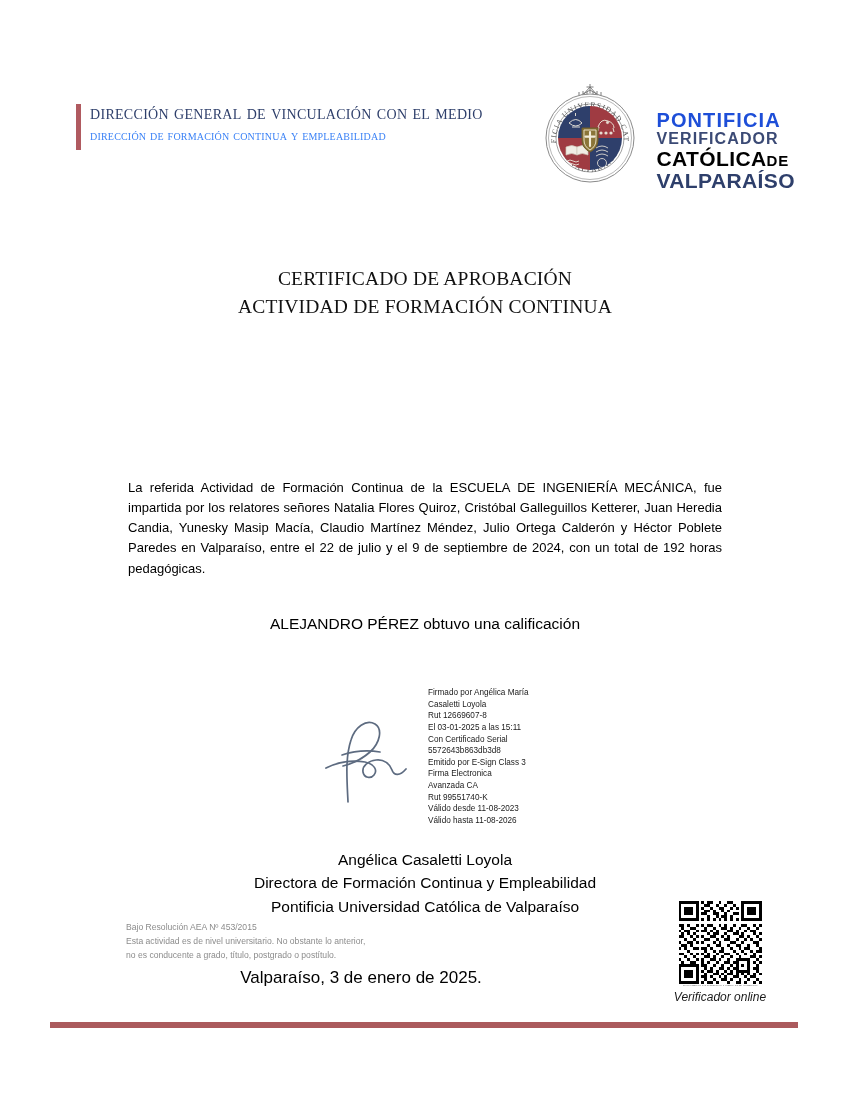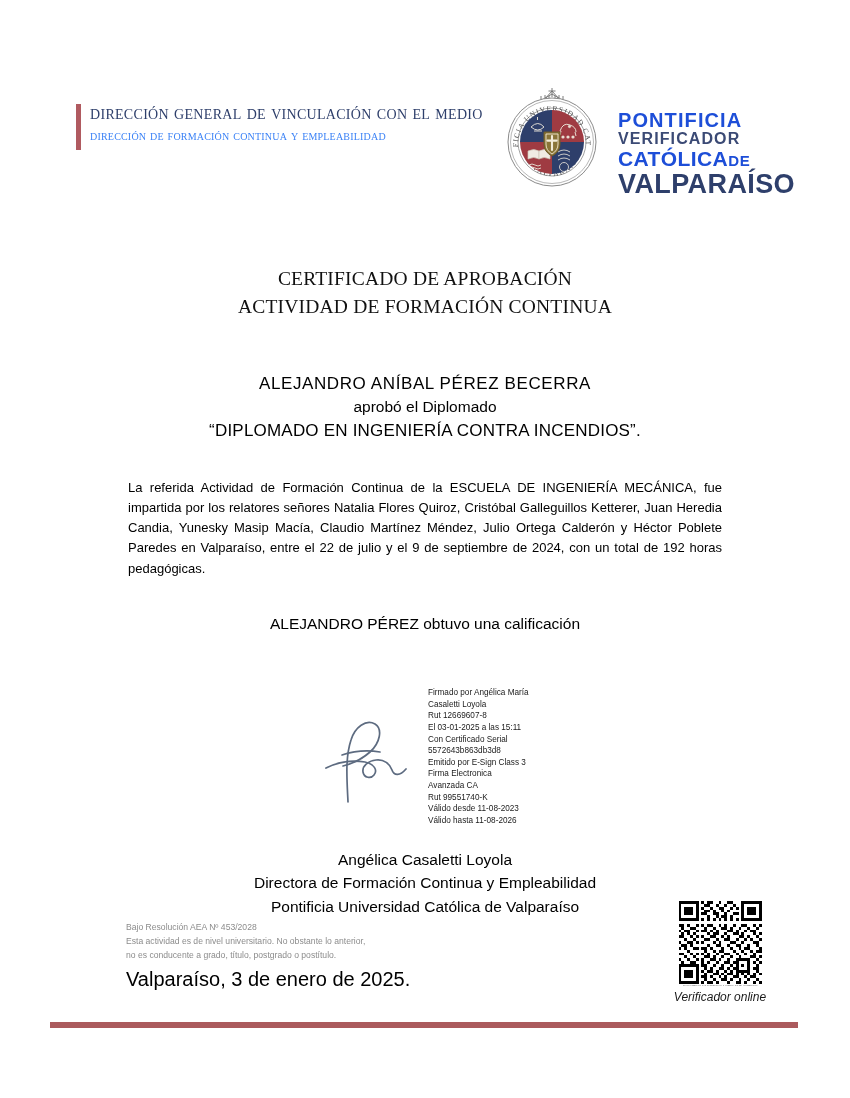--- a/index.html
+++ b/index.html
@@ -95,28 +95,28 @@
   .logo-text .l2 {
     font-size: 16px;
     letter-spacing: 1.1px;
     font-weight: bold;
     color: #3b4a75;
   }
   .logo-text .l3 {
     font-size: 21px;
     letter-spacing: 0.4px;
     font-weight: bold;
-    color: #1d4ed8;
+    color: #000000;
   }
   .logo-text .l3 .small {
     font-size: 15px;
     letter-spacing: 0.8px;
   }
   .logo-text .l4 {
-    font-size: 27px;
+    font-size: 21px;
     letter-spacing: 0.4px;
     font-weight: bold;
     color: #2e3f6b;
   }
 
   
   .cert-title {
     position: absolute;
     left: 0; right: 0;
     top: 265px;
@@ -209,21 +209,22 @@
     line-height: 1.62;
     color: #8c8c8c;
   }
 
   
   .place-date {
     position: absolute;
     left: 126px;
     width: 470px;
     top: 968px;
-    font-size: 20px;
+    text-align: center;
+    font-size: 17px;
   }
 
   
   .qr-block {
     position: absolute;
     left: 665px;
     top: 901px;
     width: 110px;
     text-align: center;
   }
@@ -368,25 +369,20 @@
         <div class="l4">VALPARAÍSO</div>
       </div>
     </div>
   </div>
 
   <div class="cert-title">
     <div>CERTIFICADO DE APROBACIÓN</div>
     <div>ACTIVIDAD DE FORMACIÓN CONTINUA</div>
   </div>
 
-  <div class="recipient">
-    <div class="name">ALEJANDRO ANÍBAL PÉREZ BECERRA</div>
-    <div class="approved">aprobó el Diplomado</div>
-    <div class="program">“DIPLOMADO EN INGENIERÍA CONTRA INCENDIOS”.</div>
-  </div>
 
   <div class="body-par">La referida Actividad de Formación Continua de la ESCUELA DE INGENIERÍA MECÁNICA, fue impartida por los relatores señores Natalia Flores Quiroz, Cristóbal Galleguillos Ketterer, Juan Heredia Candia, Yunesky Masip Macía, Claudio Martínez Méndez, Julio Ortega Calderón y Héctor Poblete Paredes en Valparaíso, entre el 22 de julio y el 9 de septiembre de 2024, con un total de 192 horas pedagógicas.</div>
 
   <div class="grade">
     <div>ALEJANDRO PÉREZ obtuvo una calificación</div>
   </div>
 
   <div class="sig-graphic">
     <svg viewBox="0 0 110 100" width="110" height="100" aria-hidden="true">
       <g fill="none" stroke="#5d6b80" stroke-width="1.7" stroke-linecap="round" stroke-linejoin="round">
@@ -410,21 +406,21 @@
 Válido desde 11-08-2023
 Válido hasta 11-08-2026</div>
 
   <div class="signer">
     <div>Angélica Casaletti Loyola</div>
     <div>Directora de Formación Continua y Empleabilidad</div>
     <div>Pontificia Universidad Católica de Valparaíso</div>
   </div>
 
   <div class="fineprint">
-    <div>Bajo Resolución AEA Nº 453/2028</div>
+    <div>Bajo Resolución AEA Nº 453/2015</div>
     <div>Esta actividad es de nivel universitario. No obstante lo anterior,</div>
     <div>no es conducente a grado, título, postgrado o postítulo.</div>
   </div>
 
   <div class="place-date">Valparaíso, 3 de enero de 2025.</div>
 
   <div class="qr-block">
     <svg class="qr-code" viewBox="0 0 29 29" shape-rendering="crispEdges">
       <rect width="29" height="29" fill="#ffffff"></rect>
       <g fill="#000000">

